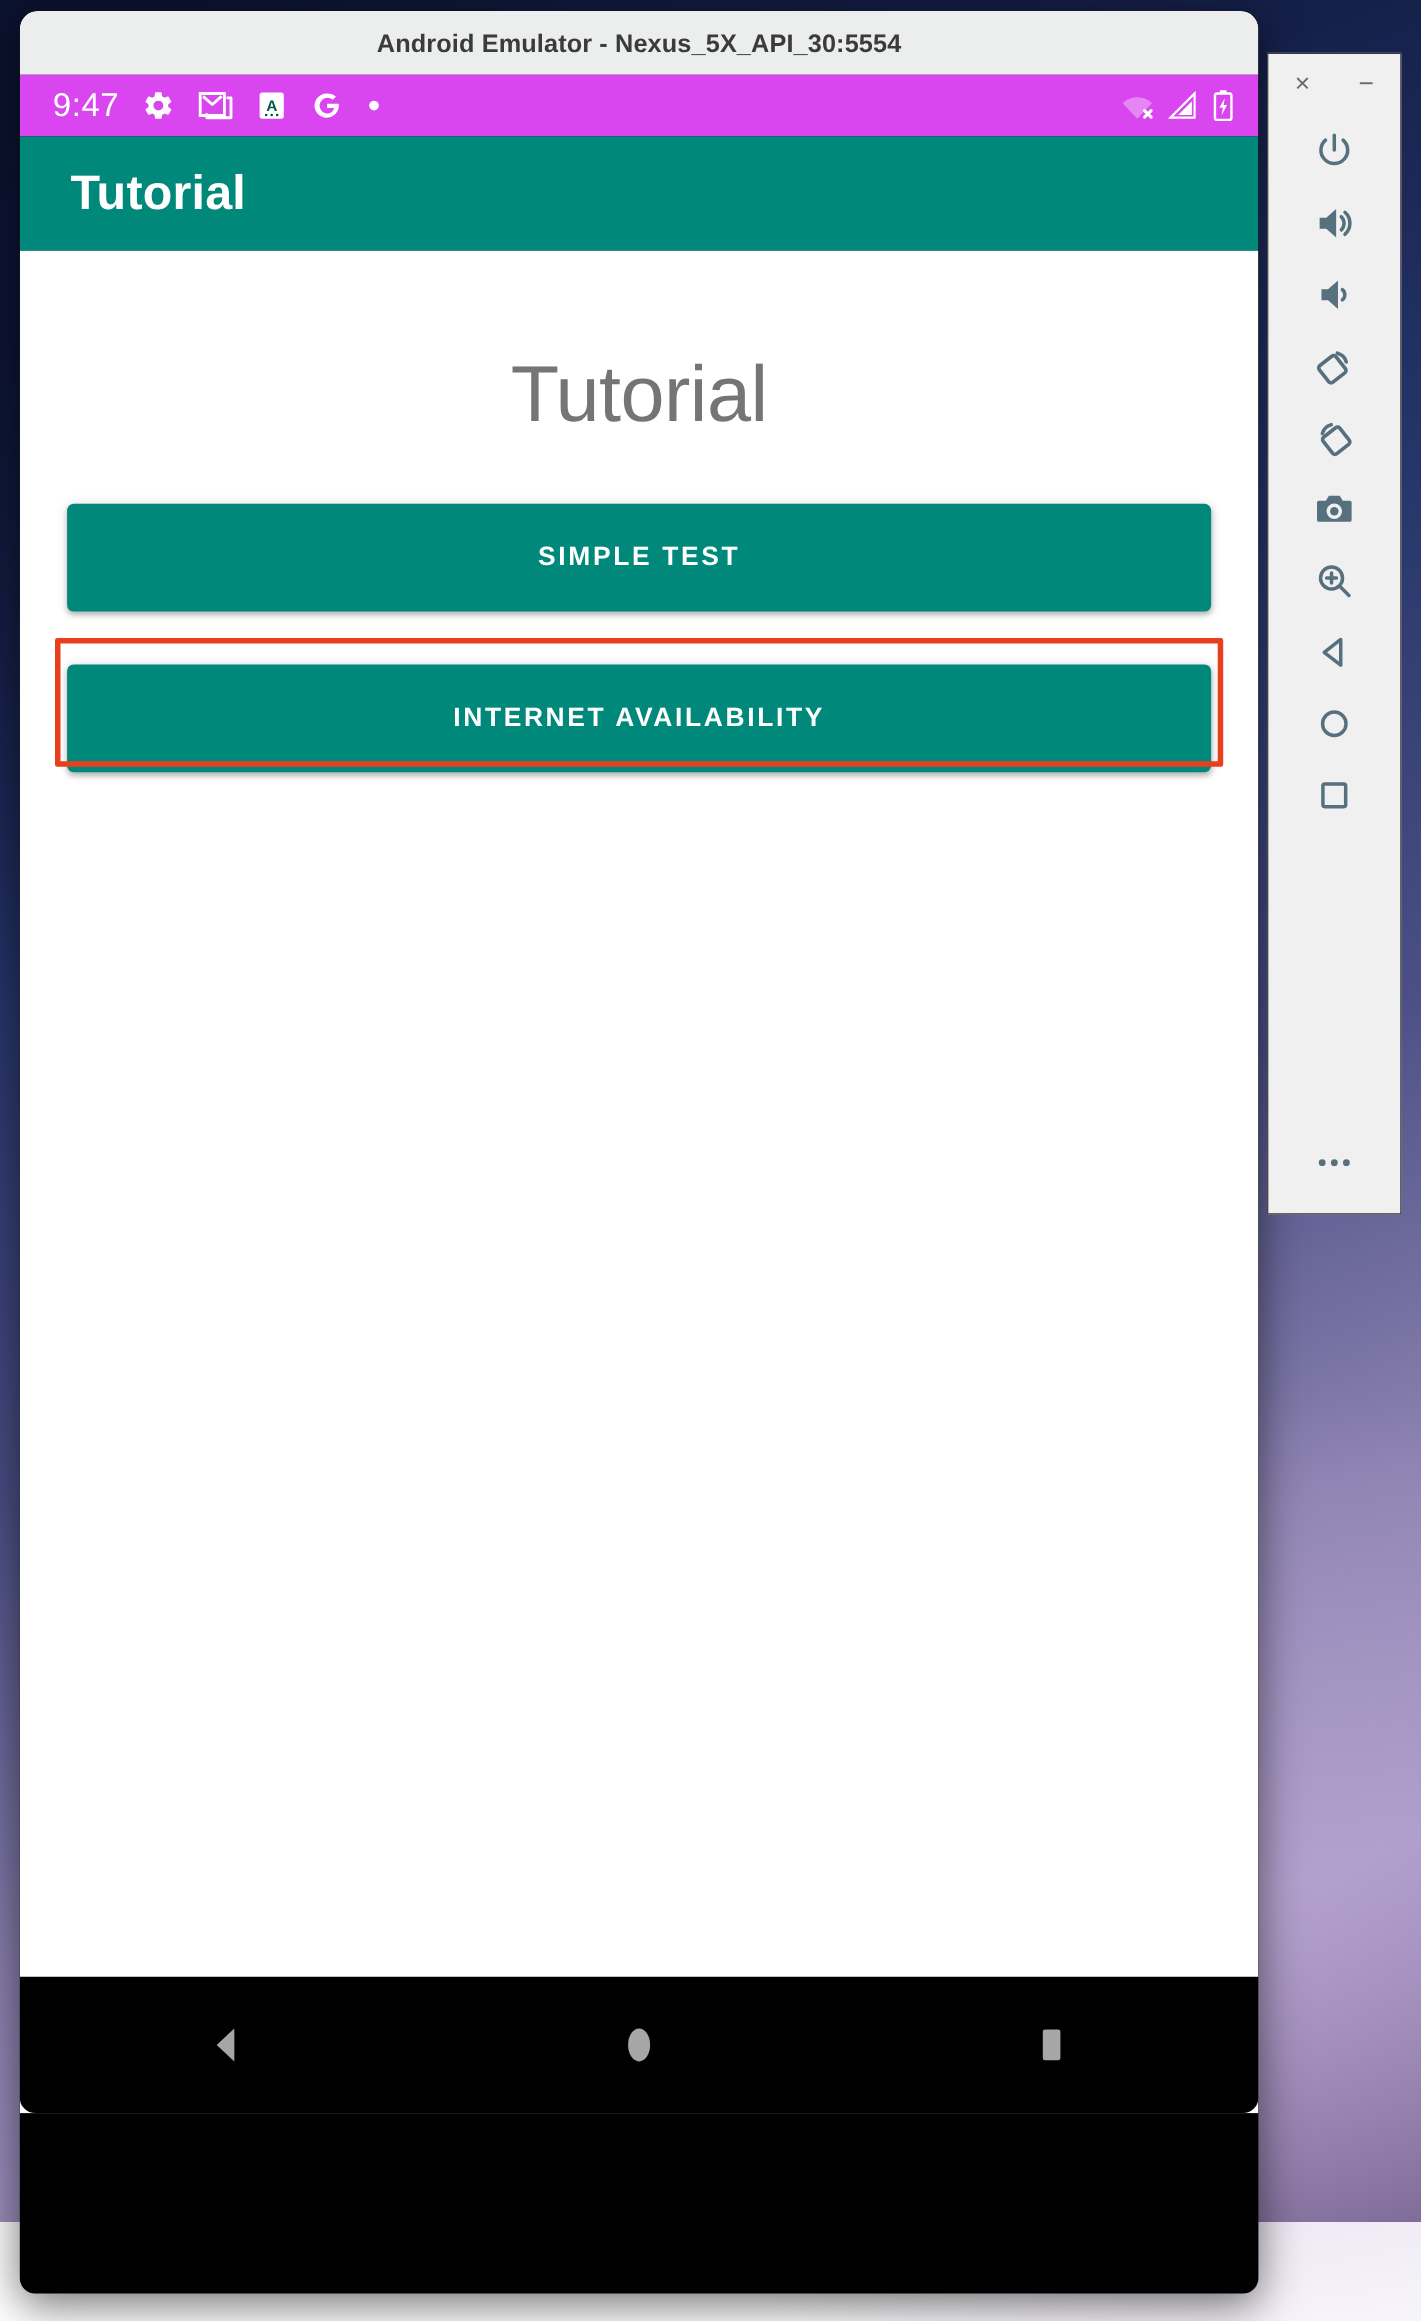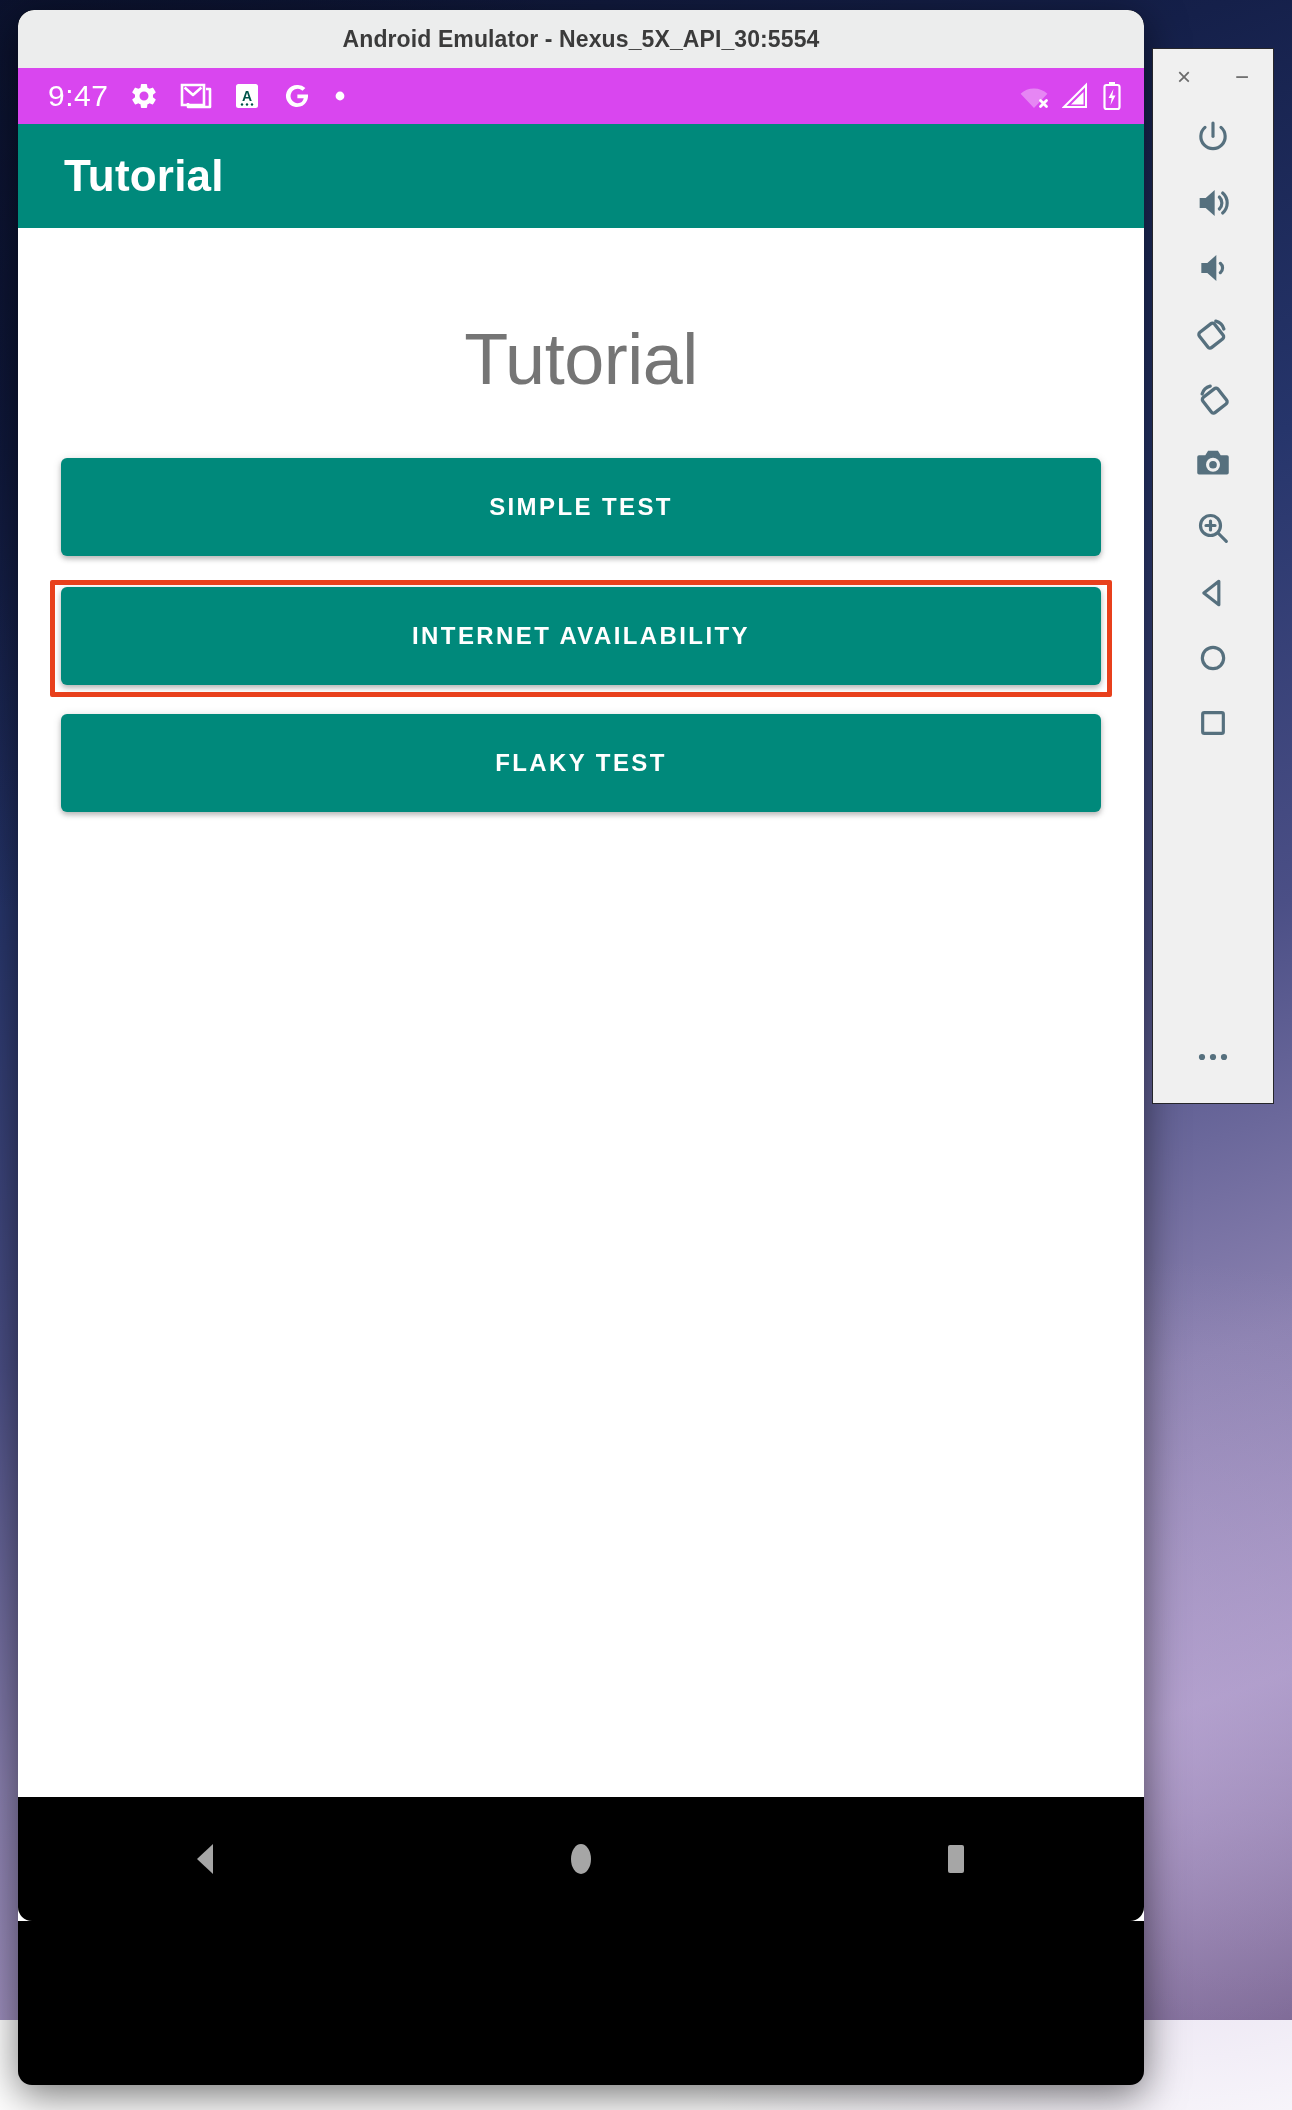--- a/index.html
+++ b/index.html
@@ -153,21 +153,21 @@
   .highlight-box {
     position: absolute;
     left: 32px;
     top: -6px;
     width: 1062px;
     height: 117px;
     border: 5px solid #E8401C;
     border-radius: 2px;
     pointer-events: none;
   }
-  .highlight-inner { padding: 1px 43px; height: 128px; display:flex; align-items:flex-start; }
+  .highlight-inner { padding: 12px 43px; height: 128px; display:flex; align-items:flex-end; }
 
   
   #nav-bar {
     position: absolute;
     left: 0;
     bottom: 0;
     width: 100%;
     height: 124px;
     background: #000;
     display: flex;
@@ -300,23 +300,20 @@
         </div>
 
         <div class="btn-row highlighted">
           <div class="highlight-inner">
             <button class="mbtn">INTERNET AVAILABILITY</button>
           </div>
           <div class="highlight-box"></div>
         </div>
 
 
-        <div class="btn-row">
-          <button class="mbtn">FLAKY TEST</button>
-        </div>
 
       </div>
 
       <div id="nav-bar">
         <div class="navbtn">
           <svg width="46" height="46" viewBox="0 0 46 46">
               <path d="M30 8 L14 23 L30 38 Z" fill="#a6a6a6"></path>
             </svg>
         </div>
         <div class="navbtn">

